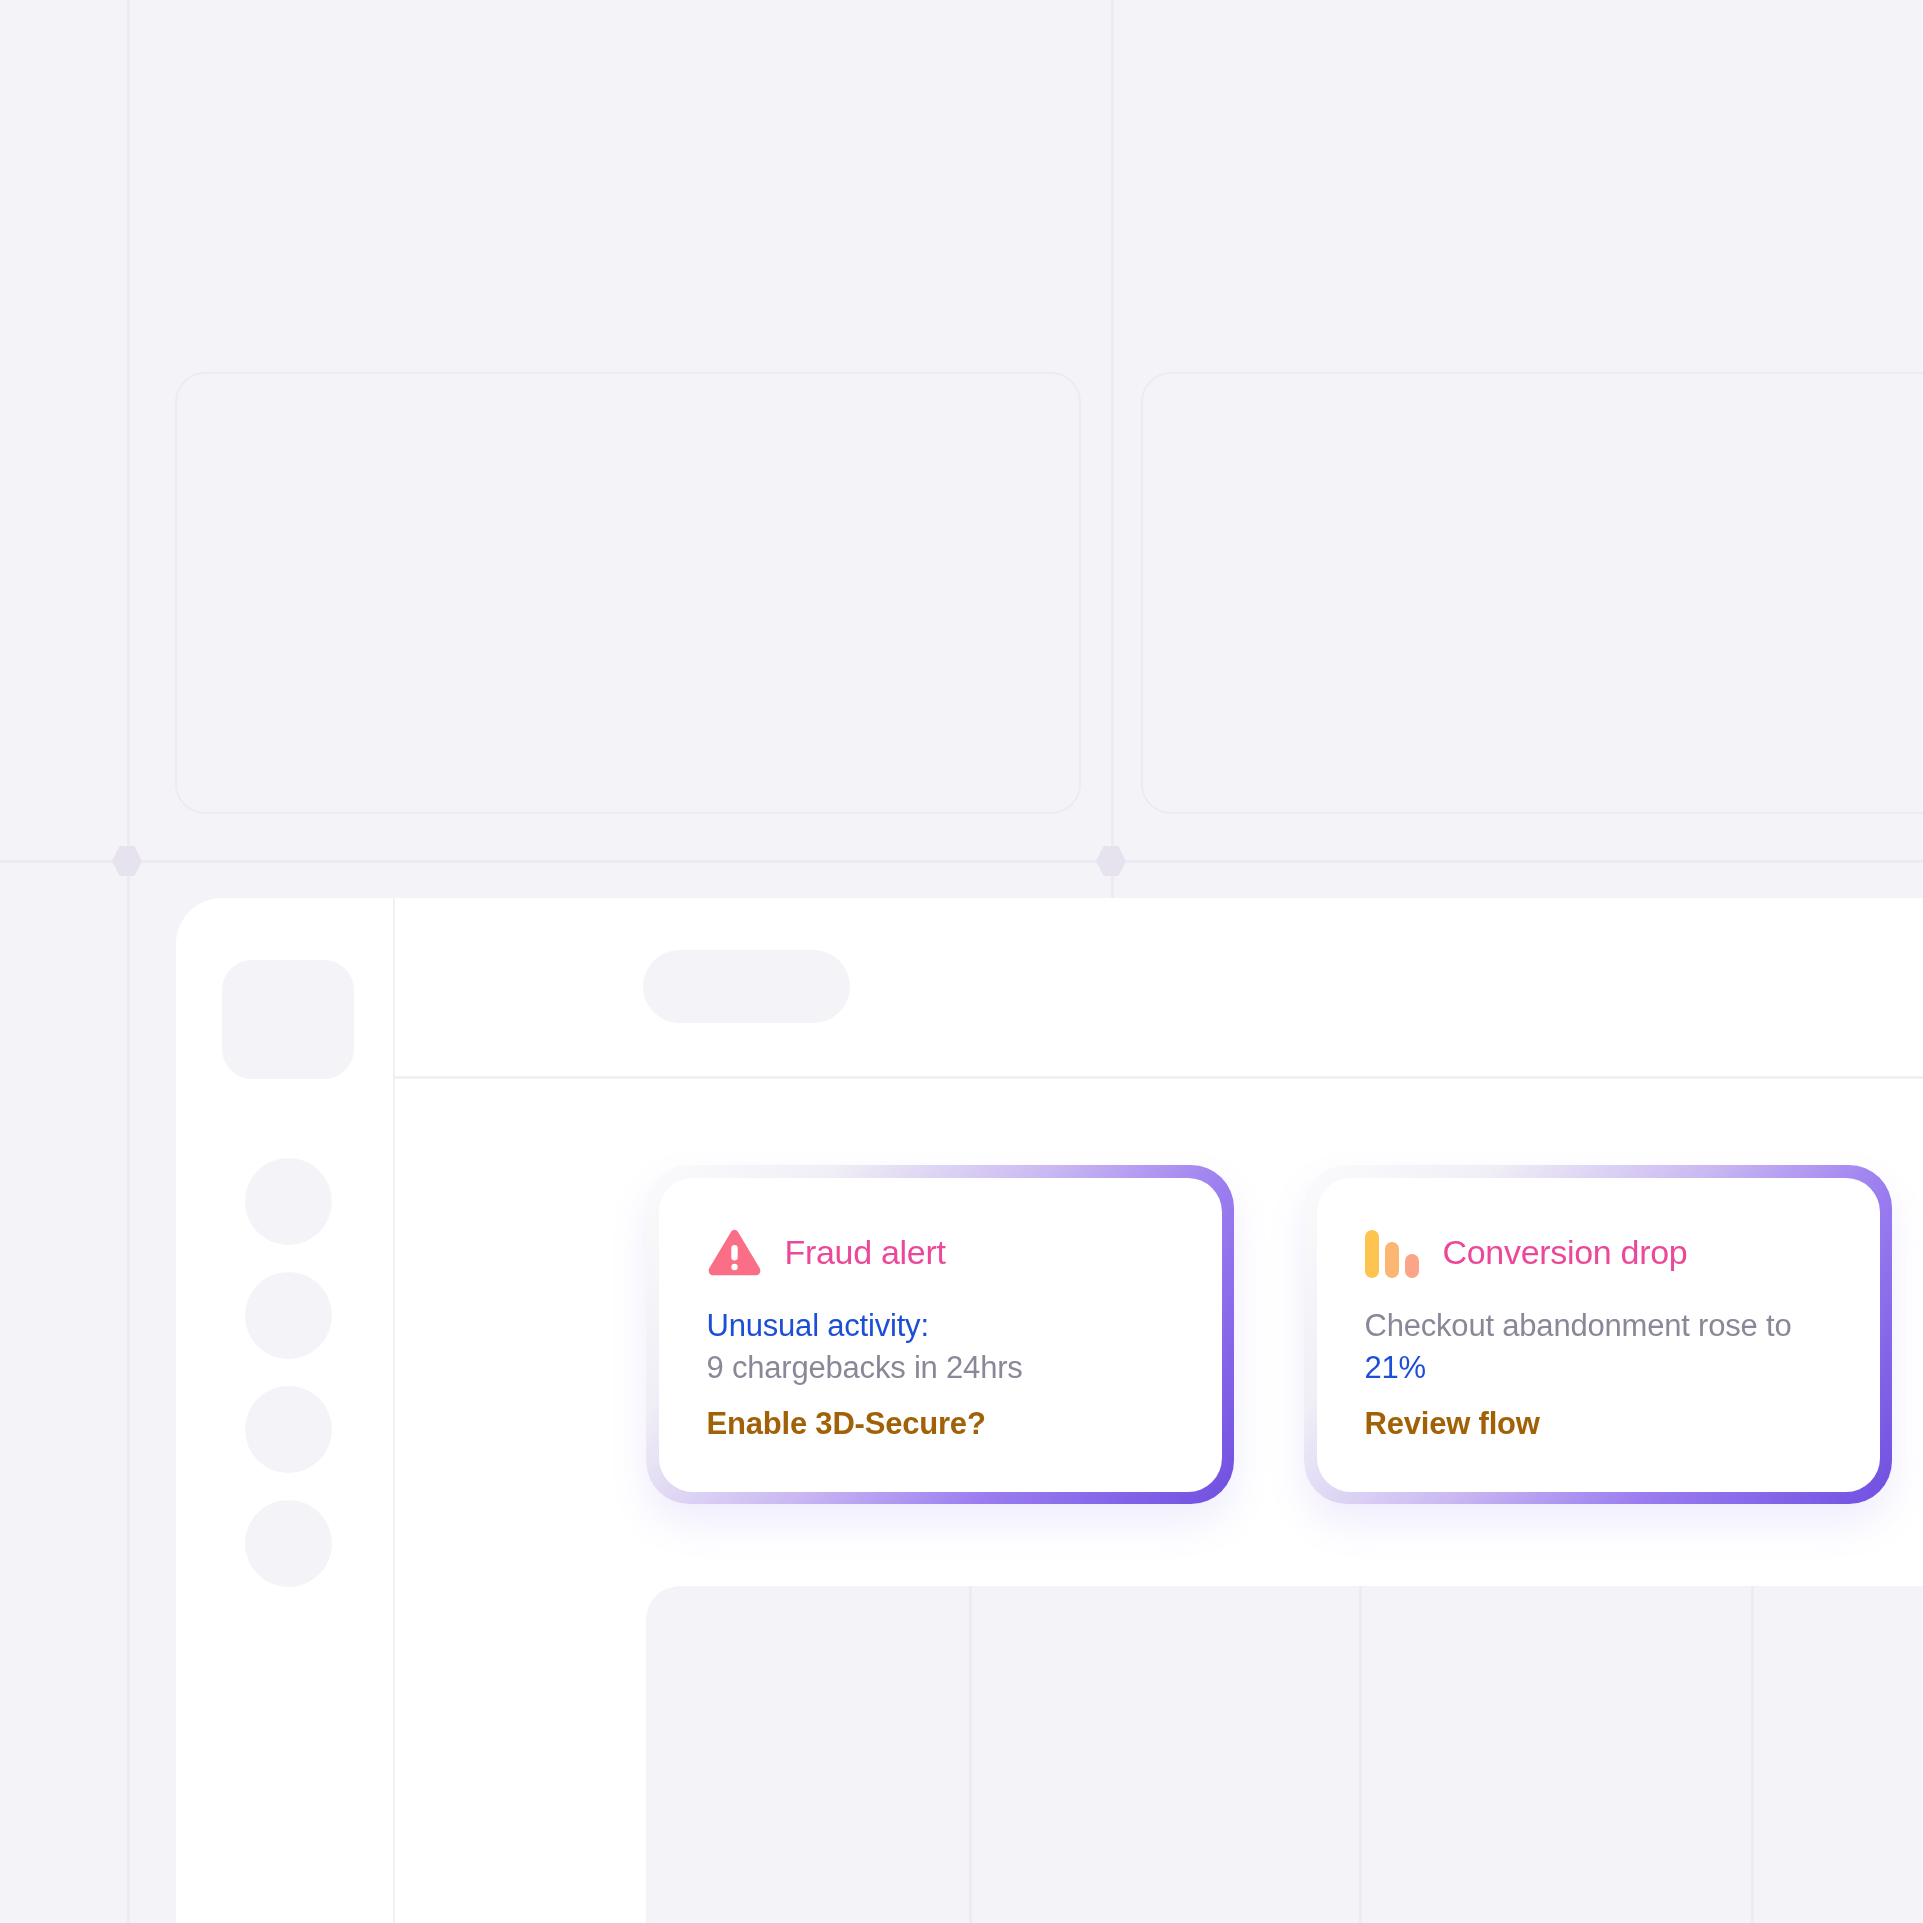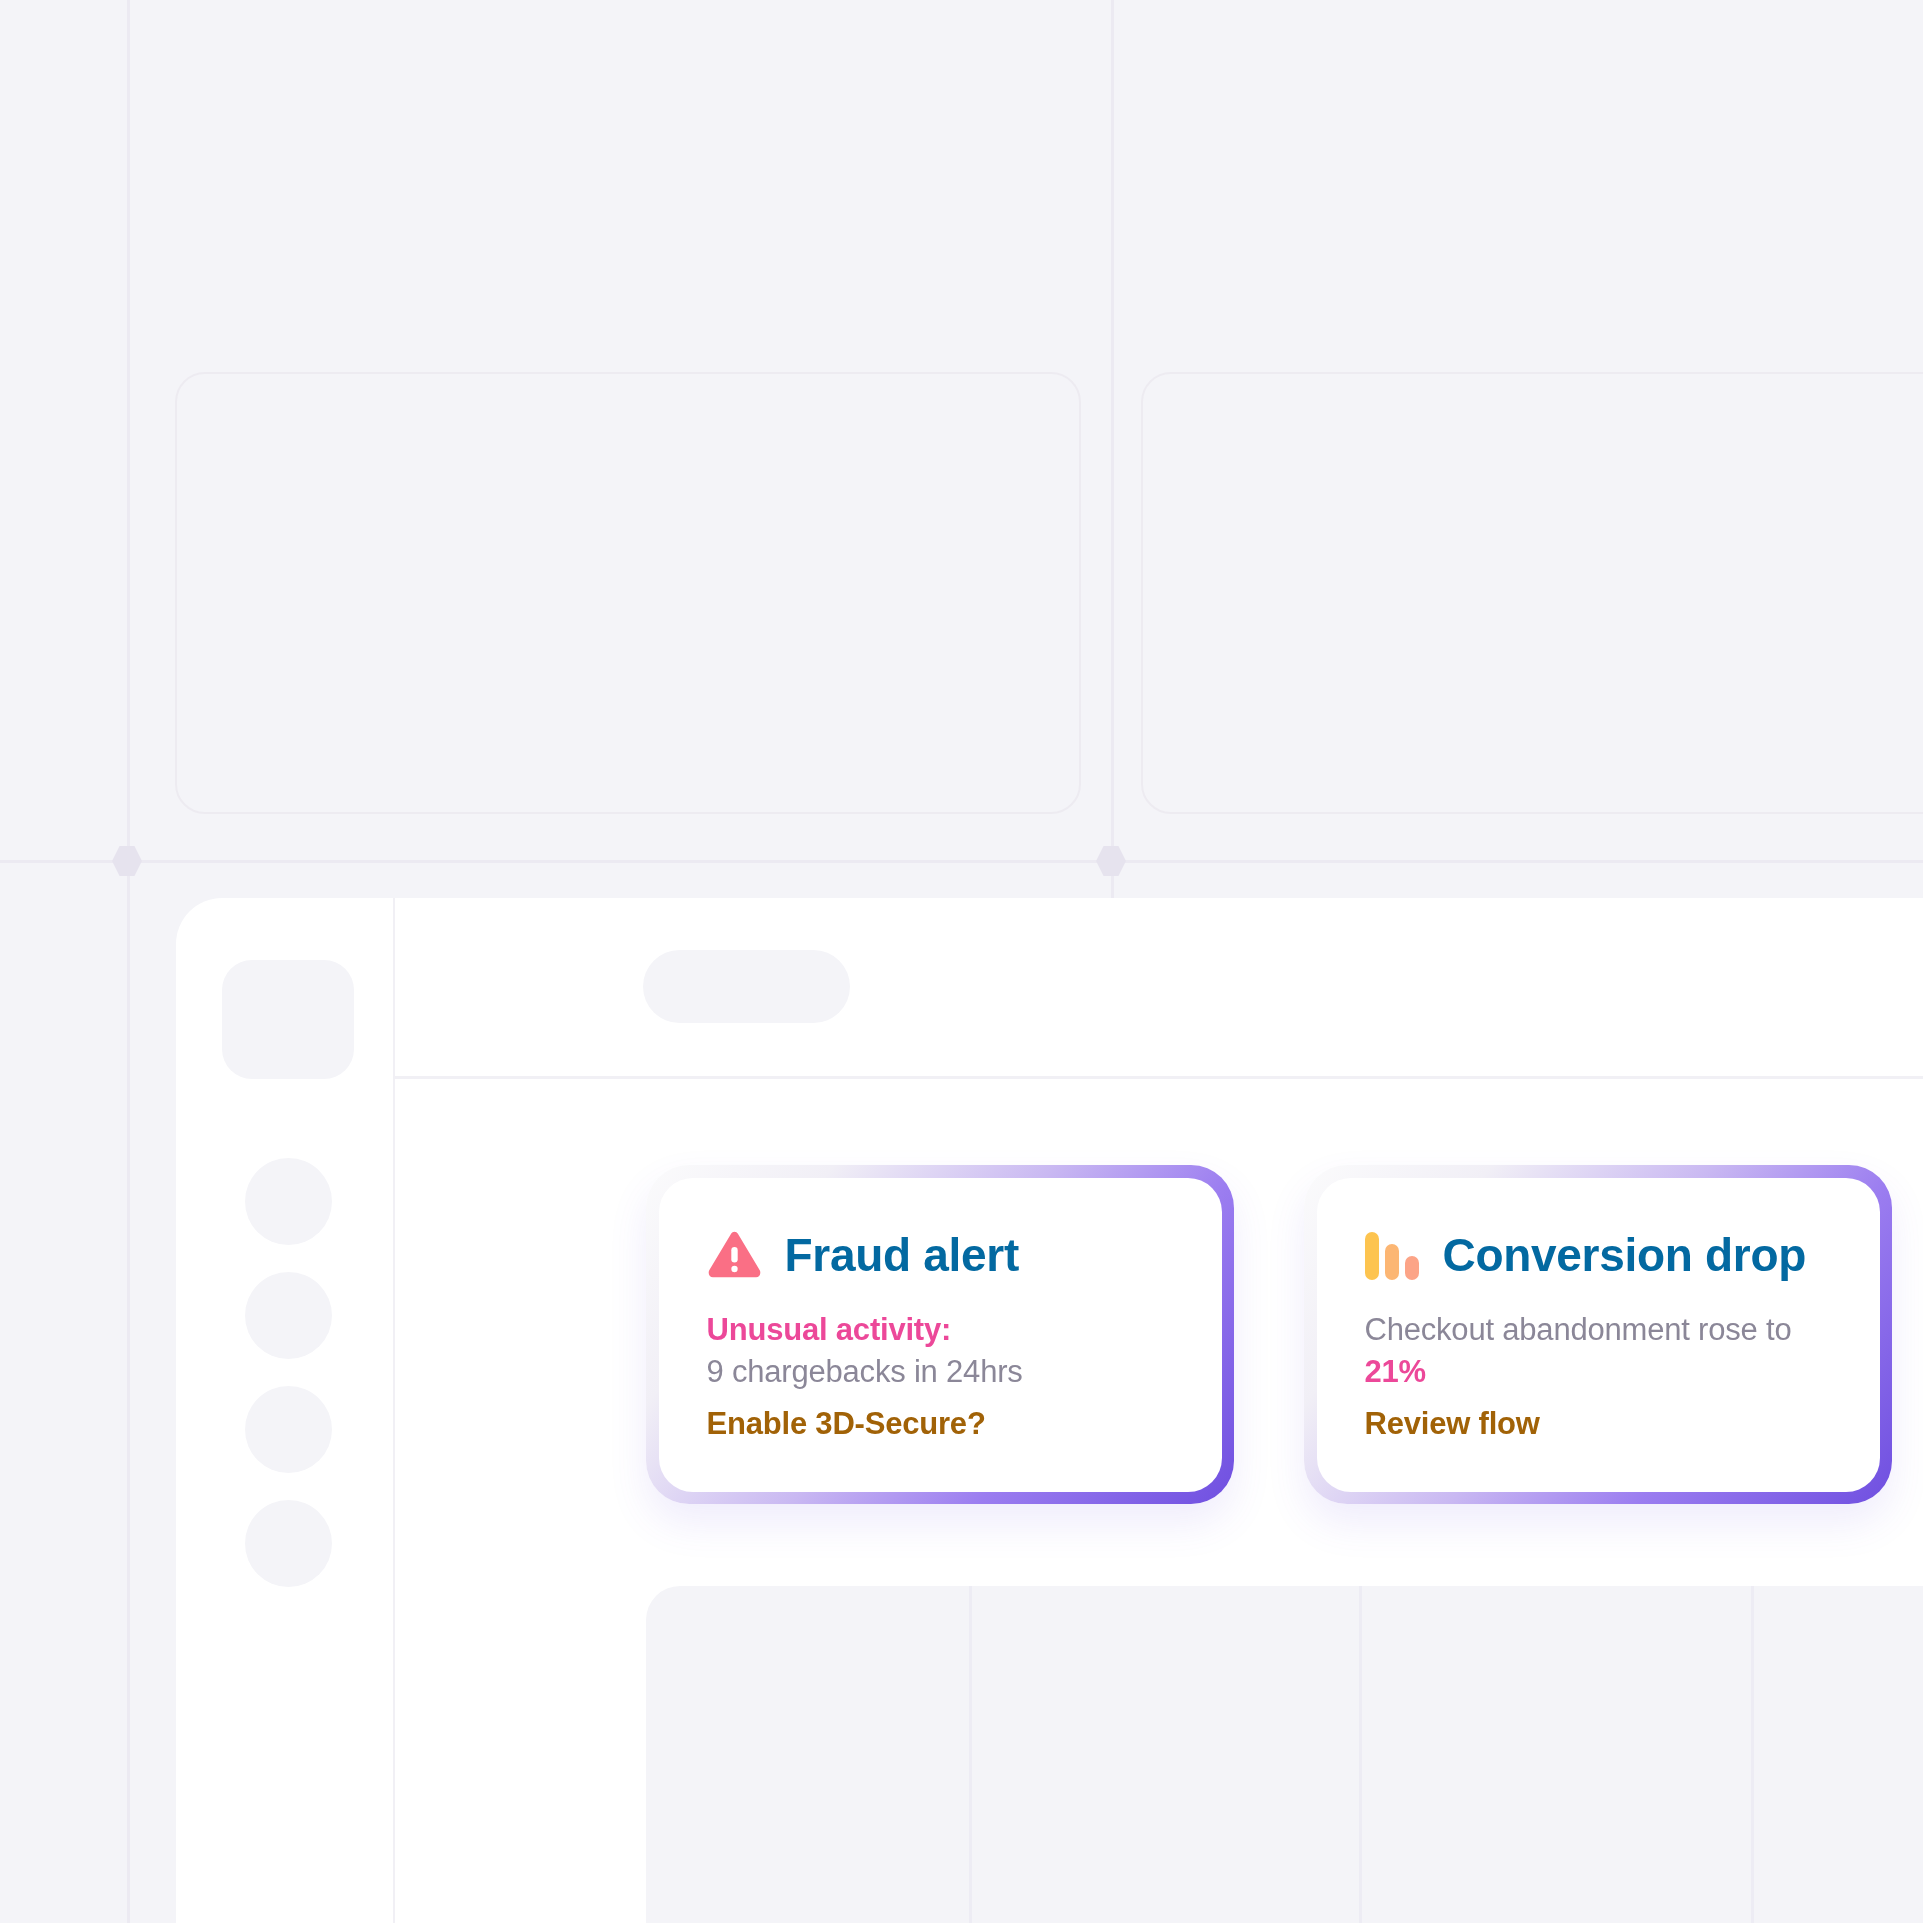--- a/index.html
+++ b/index.html
@@ -101,39 +101,39 @@
     background: #ffffff;
     border-radius: 34px;
     box-sizing: border-box;
     padding: 50px 48px;
     display: flex;
     flex-direction: column;
   }
 
   .alert-head { display: flex; align-items: center; gap: 23px; }
   .alert-title {
-    font-size: 46px; font-weight: 700; color: #0369a1;
+    font-size: 34px; font-weight: 400; color: #ec4899;
     letter-spacing: -0.3px; white-space: nowrap;
   }
 
   .warn-icon { width: 55px; height: 50px; flex: 0 0 auto; display: block; }
   .bars-icon { width: 55px; height: 50px; flex: 0 0 auto; display: flex; align-items: flex-end; gap: 6.2px; }
   .bars-icon i { display: block; border-radius: 10.7px; }
   .bar-1 { width: 14.3px; height: 48px; background: #fdc44f; }
   .bar-2 { width: 14.3px; height: 36px; background: #fcb673; }
   .bar-3 { width: 14.3px; height: 24px; background: #fca487; }
 
   .alert-body {
     margin-top: 27px;
     font-size: 31px;
     line-height: 1.36;
     color: #8b8798;
     letter-spacing: -0.2px;
   }
-  .alert-body b { color: #ec4899; font-weight: 700; }
+  .alert-body b { color: #1d4ed8; font-weight: 400; }
 
   .alert-link {
     margin-top: auto;
     font-size: 31px; font-weight: 700;
     color: #a16207;
     letter-spacing: -0.2px;
     cursor: pointer;
   }
 
   

